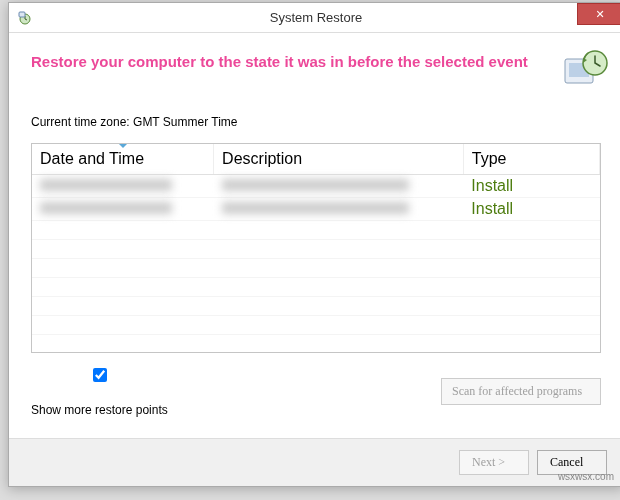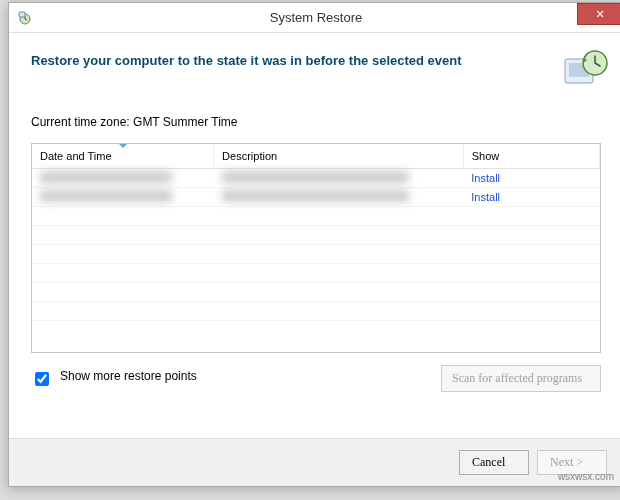--- a/index.html
+++ b/index.html
@@ -64,23 +64,23 @@
 }
 .content {
   padding: 0;
 }
 .header-section {
   padding: 20px 22px 10px 22px;
   position: relative;
   min-height: 74px;
 }
 .header-text {
-  font-size: 13px;
+  font-size: 15px;
   font-weight: bold;
-  color: #0c4a6e;
+  color: #ec4899;
 }
 .header-icon {
   position: absolute;
   right: 14px;
   top: 14px;
   width: 46px;
   height: 46px;
 }
 .header-icon svg { width: 46px; height: 46px; }
 .tz-row {
@@ -91,21 +91,21 @@
 .table-wrap {
   margin: 6px 22px 4px 22px;
   border: 1px solid #c5c5c5;
   height: 210px;
   background: #fff;
   overflow: hidden;
 }
 table {
   width: 100%;
   border-collapse: collapse;
-  font-size: 11px;
+  font-size: 16px;
 }
 thead th {
   text-align: left;
   font-weight: normal;
   background: #fff;
   border-bottom: 1px solid #e0e0e0;
   border-right: 1px solid #eee;
   padding: 6px 8px;
   position: relative;
   color: #000;
@@ -117,42 +117,44 @@
   transform: translateX(-50%);
   width: 0; height: 0;
   border-left: 5px solid transparent;
   border-right: 5px solid transparent;
   border-top: 5px solid #5aa8d8;
 }
 tbody td {
   padding: 2px 8px;
   height: 19px;
   border-bottom: 1px solid #f4f4f4;
-  color: #1d4ed8;
+  color: #4d7c0f;
   vertical-align: middle;
 }
 .blur {
   filter: blur(4px);
   background: #ccc;
   color: transparent;
   display: inline-block;
   width: 80%;
   height: 12px;
   border-radius: 2px;
 }
 .below-table {
   display: flex;
   align-items: center;
   justify-content: space-between;
   padding: 8px 22px 0 22px;
 }
 .checkbox-wrap {
   display: flex;
-  gap: 8px;
+  align-items: center;
+  gap: 18px;
   font-size: 12px;
+  flex-direction: column;
 }
 .checkbox-wrap input { width: 14px; height: 14px; }
 .btn {
   font-size: 12px;
   padding: 4px 12px;
   background: #f3f3f3;
   border: 1px solid #adadad;
   color: #000;
   min-width: 70px;
   text-align: left;
@@ -233,21 +235,21 @@
 
     <div class="table-wrap">
       <table>
         <thead>
           <tr>
             <th style="width:32%">
               <span>Date and Time</span>
               <span class="sort-arrow"></span>
             </th>
             <th style="width:44%">Description</th>
-            <th>Show</th>
+            <th>Type</th>
           </tr>
         </thead>
         <tbody>
           <tr>
             <td><span class="blur"></span></td>
             <td><span class="blur"></span></td>
             <td>Install</td>
           </tr>
           <tr>
             <td><span class="blur"></span></td>
@@ -292,19 +294,19 @@
       <label class="checkbox-wrap">
         <input type="checkbox" checked="" style="">
         <span>Show more restore points</span>
       </label>
       <button class="btn scan-btn disabled">Scan for affected programs</button>
     </div>
 
   </div>
 
   <div class="footer">
+    <button class="btn disabled">Next &gt;</button>
     <button class="btn">Cancel</button>
-    <button class="btn disabled">Next &gt;</button>
   </div>
 
 </div>
 
 <div class="watermark">wsxwsx.com</div>
 
 </body></html>

